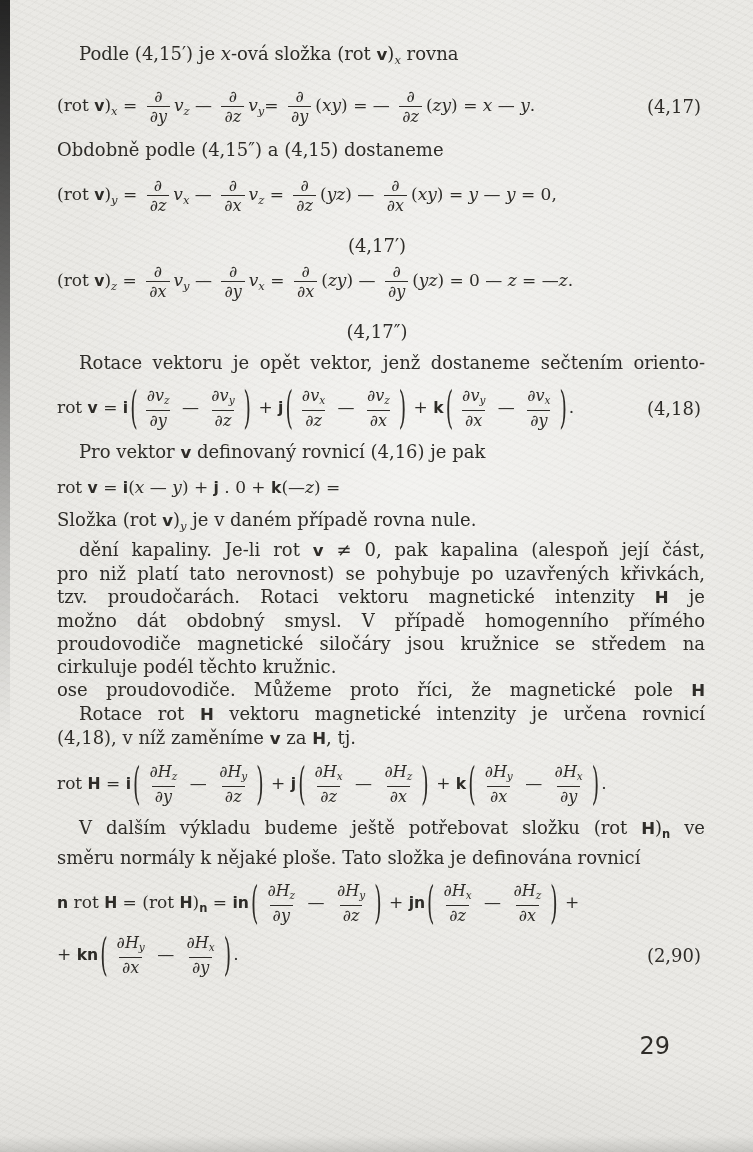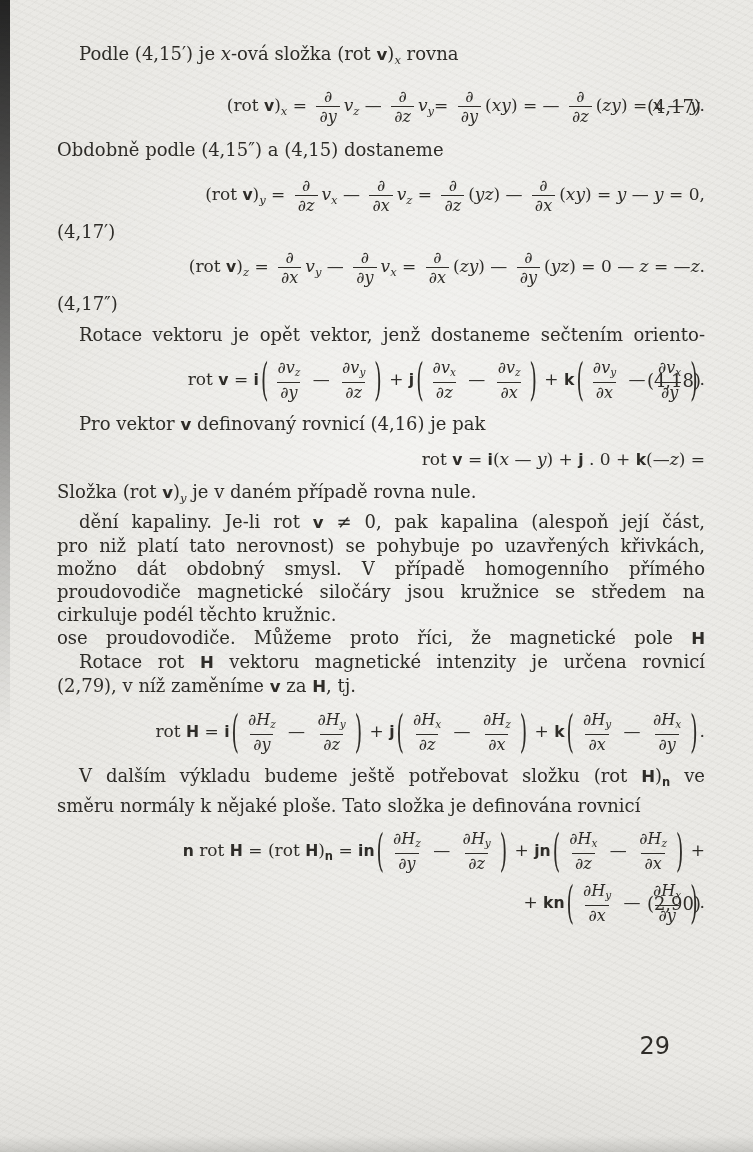--- a/index.html
+++ b/index.html
@@ -26,26 +26,26 @@
   .content{position:absolute;left:57px;top:42px;width:648px;font-size:18px;}
   .para{margin:0;}
   .pline{line-height:23px;text-align:left;}
   .pline.just{text-align:justify;text-align-last:justify;}
   .para.indent .pline:first-child{text-indent:22px;}
   .it{font-style:italic;}
   .vec{font-family:"DejaVu Sans", sans-serif;font-weight:700;font-size:.92em;}
   .sb{font-size:11.5px;vertical-align:-4px;font-style:italic;}
   .sb.vec{font-style:normal;}
   .eq{margin:10px 0 8px;}
-  .eqline{position:relative;display:flex;align-items:center;justify-content:flex-end;min-height:26px;font-size:17px;}
+  .eqline{position:relative;display:flex;align-items:center;justify-content:flex-start;min-height:26px;font-size:17px;}
   .eqline.tall{min-height:48px;}
   .eqline + .eqline{margin-top:4px;}
   .eqc{display:inline-block;white-space:nowrap;}
   .eqnum{position:absolute;right:4px;top:50%;transform:translateY(-50%);font-size:18px;}
-  .eqnumline{text-align:left;padding-right:8px;line-height:22px;margin-top:2px;font-size:18px;}
+  .eqnumline{text-align:center;padding-right:8px;line-height:22px;margin-top:16px;font-size:18px;}
   .fr{display:inline-flex;flex-direction:column;align-items:center;vertical-align:middle;margin:0 4px;font-size:16px;line-height:17px;}
   .fr .n{padding:0 3px 1px;}
   .fr .d{border-top:1.4px solid currentColor;padding:1px 3px 0;}
   .fr .sb{font-size:10.5px;vertical-align:-3px;}
   .bp{display:inline-block;transform:scaleY(2.35);vertical-align:middle;font-size:19px;font-weight:400;margin:0 2px;position:relative;top:-1px;}
   .page-number{position:absolute;right:83px;top:1032px;font-size:24px;font-family:"DejaVu Sans", sans-serif;}
 </style>
 </head>
 <body>
 
@@ -145,28 +145,29 @@
         <div class="eqline">
           <span class="eqc"><span>rot </span><span class="vec">v</span><span> = </span><span class="vec">i</span><span>(</span><span class="it">x</span><span> — </span><span class="it">y</span><span>) + </span><span class="vec">j</span><span> . 0 + </span><span class="vec">k</span><span>(—</span><span class="it">z</span><span>) =</span></span>
         </div>
       </div>
       <div class="para">
         <div class="pline"><span>Složka (rot </span><span class="vec">v</span><span>)</span><span class="sb">y</span><span> je v daném případě rovna nule.</span></div>
       </div>
       <div class="para indent">
         <div class="pline just"><span>dění kapaliny. Je-li rot </span><span class="vec">v</span><span> ≠ 0, pak kapalina (alespoň její část,</span></div>
         <div class="pline just"><span>pro niž platí tato nerovnost) se pohybuje po uzavřených křivkách,</span></div>
+        <div class="pline just"><span>tzv. proudočarách. Rotaci vektoru magnetické intenzity </span><span class="vec">H</span><span> je</span></div>
         <div class="pline just"><span>možno dát obdobný smysl. V případě homogenního přímého</span></div>
         <div class="pline just"><span>proudovodiče magnetické siločáry jsou kružnice se středem na</span></div>
         <div class="pline"><span>cirkuluje podél těchto kružnic.</span></div>
         <div class="pline just"><span>ose proudovodiče. Můžeme proto říci, že magnetické pole </span><span class="vec">H</span></div>
       </div>
       <div class="para indent">
         <div class="pline just"><span>Rotace rot </span><span class="vec">H</span><span> vektoru magnetické intenzity je určena rovnicí</span></div>
-        <div class="pline"><span>(2,79), v níž zaměníme </span><span class="vec">v</span><span> za </span><span class="vec">H</span><span>, tj.</span></div>
+        <div class="pline"><span>(4,18), v níž zaměníme </span><span class="vec">v</span><span> za </span><span class="vec">H</span><span>, tj.</span></div>
       </div>
       <div class="eq">
         <div class="eqline tall">
           <span class="eqc"><span>rot </span><span class="vec">H</span><span> = </span><span class="vec">i</span><span class="bp">(</span><span class="fr">
               <span class="n"><span>∂</span><span class="it">H</span><span class="sb">z</span></span>
               <span class="d"><span>∂</span><span class="it">y</span></span>
             </span><span> — </span><span class="fr">
               <span class="n"><span>∂</span><span class="it">H</span><span class="sb">y</span></span>
               <span class="d"><span>∂</span><span class="it">z</span></span>
             </span><span class="bp">)</span><span> + </span><span class="vec">j</span><span class="bp">(</span><span class="fr">

